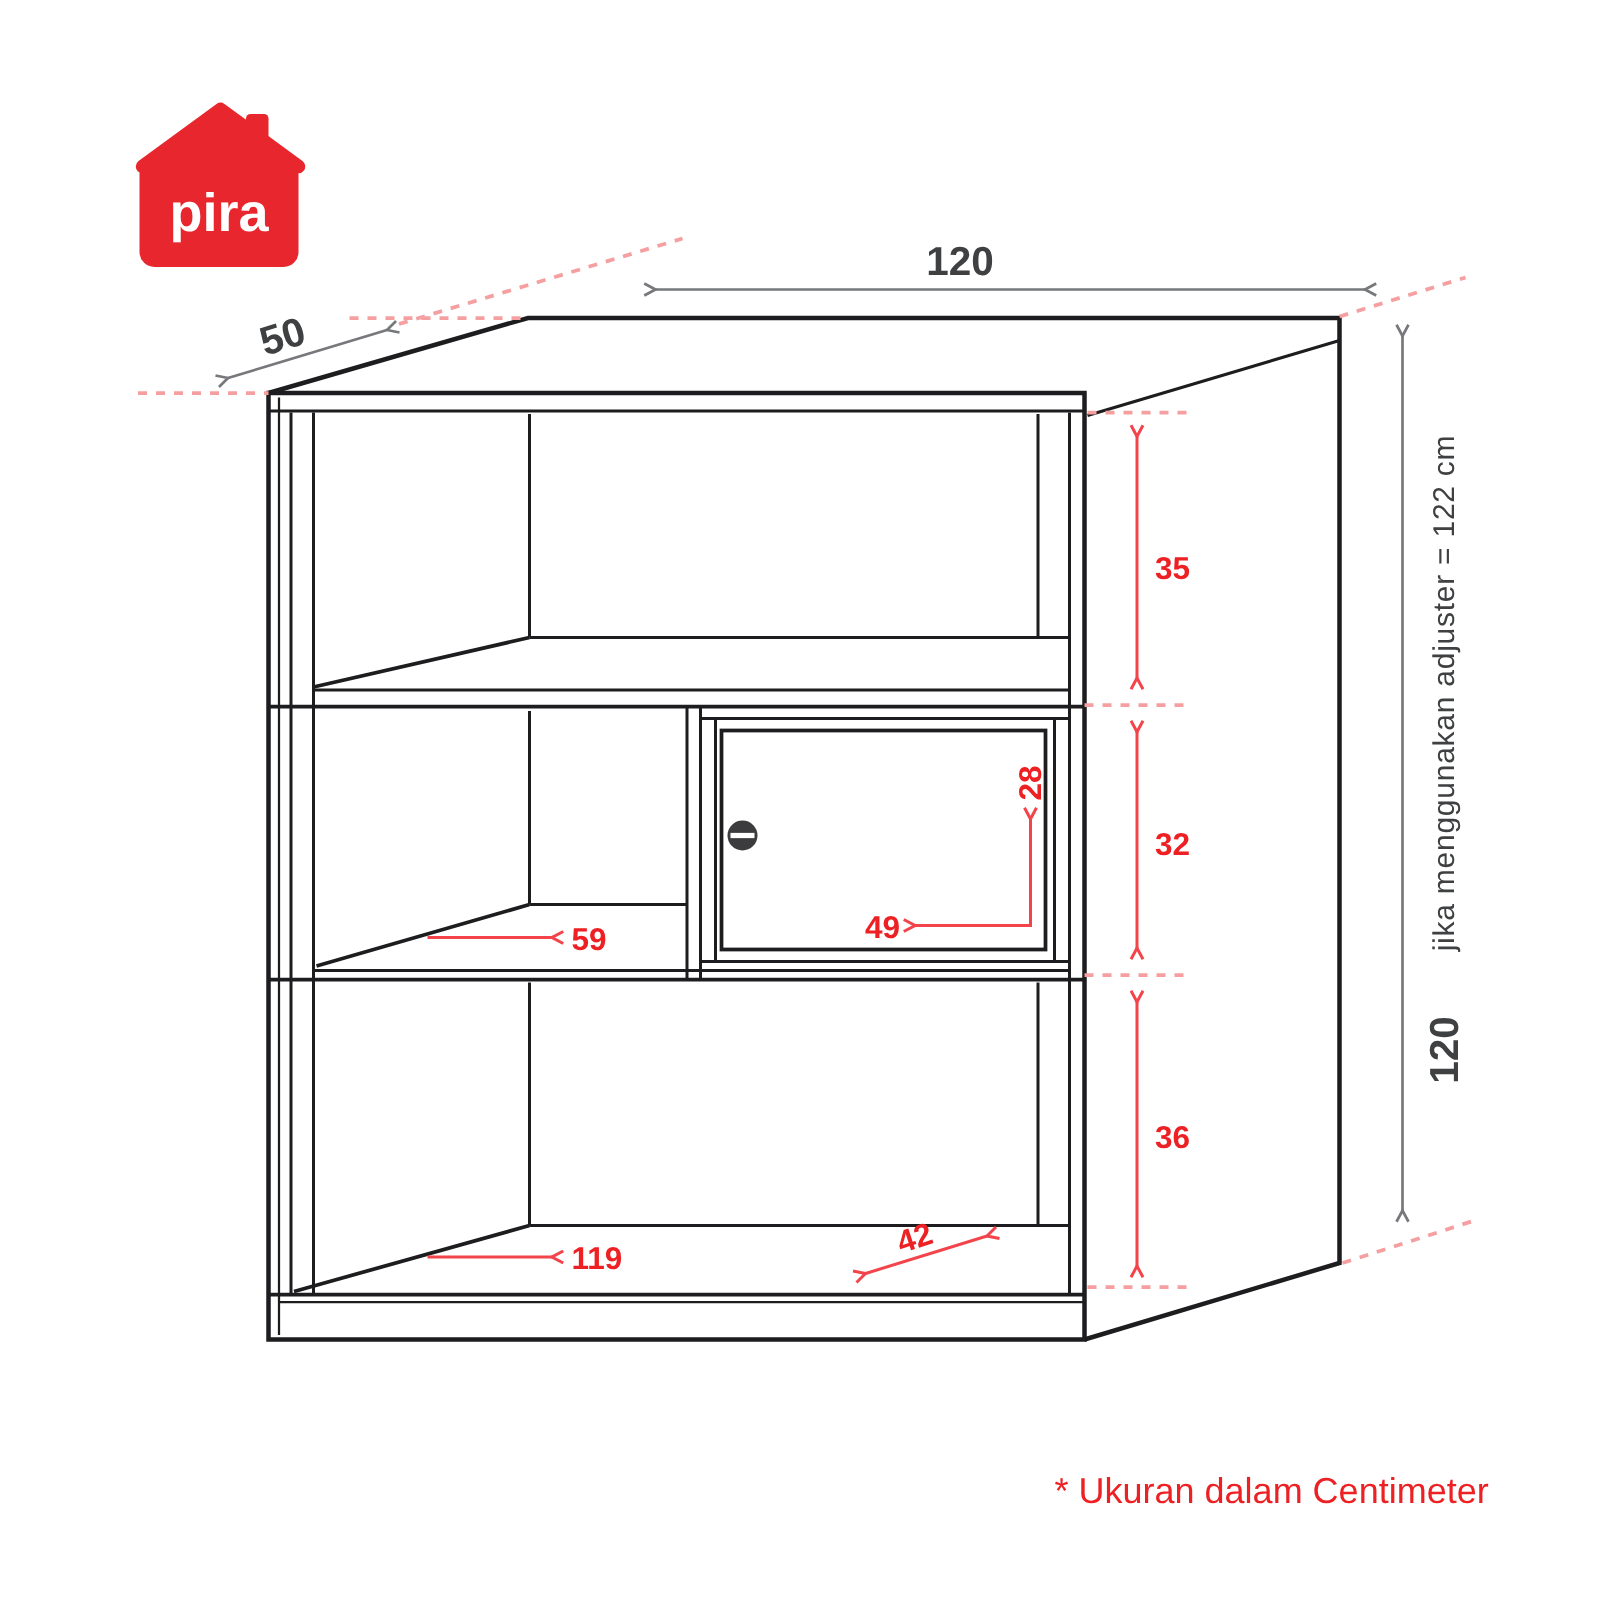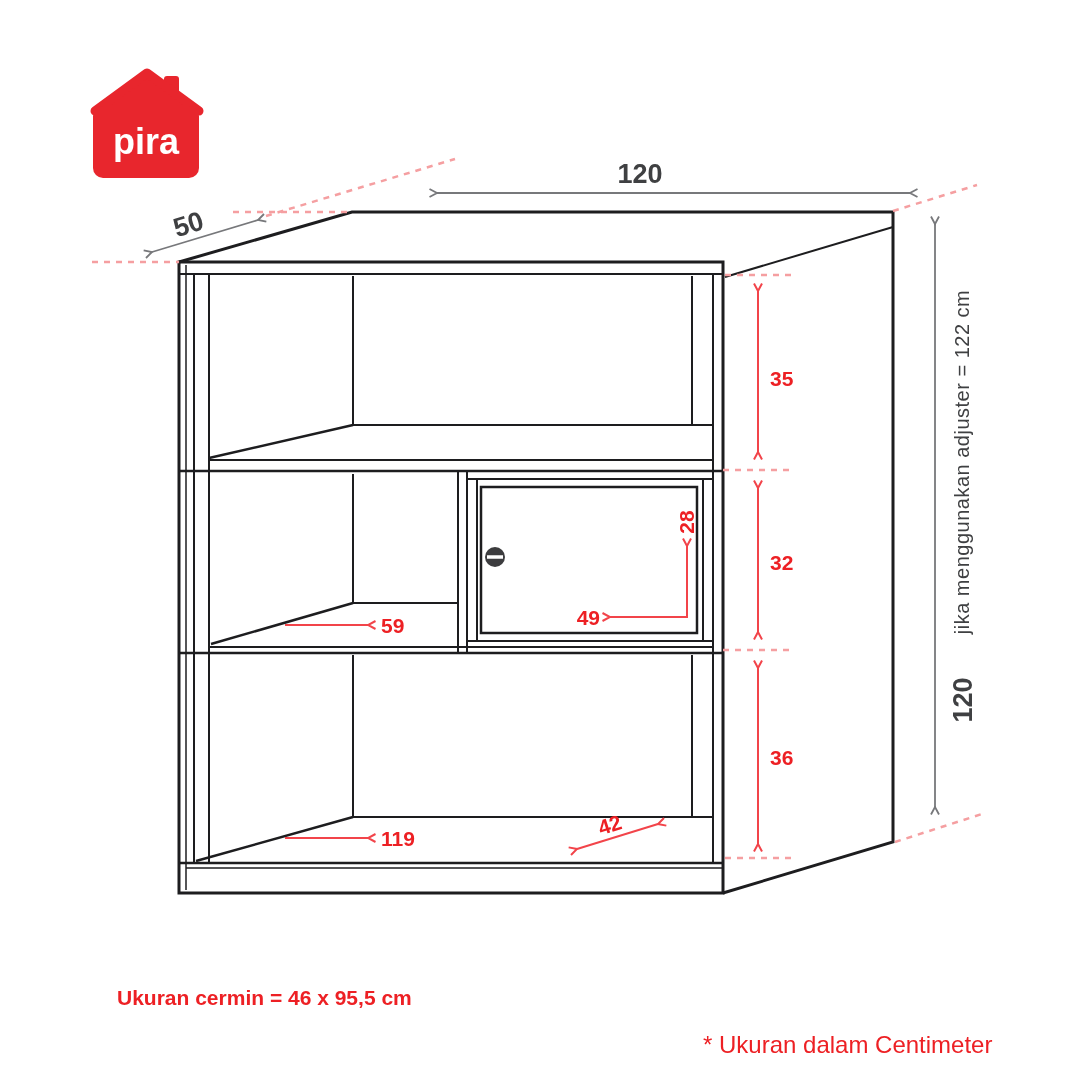--- a/index.html
+++ b/index.html
@@ -17,21 +17,21 @@
 
   
   text{font-family:"Liberation Sans",sans-serif;}
   .gnum{font-size:27px;font-weight:bold;fill:#3f4042;}
   .rnum{font-size:21px;font-weight:bold;fill:#ed2024;}
   .adj{font-size:20px;font-weight:500;fill:#3f4042;letter-spacing:.5px;}
   .logo-txt{font-size:36px;font-weight:bold;fill:#ffffff;}
 
   .cap{position:absolute;white-space:nowrap;}
   .cap-left{left:117px;top:986px;font-size:21px;font-weight:bold;color:#ed2024;}
-  .cap-right{left:703px;top:1031px;font-size:24px;font-weight:normal;color:#ed2024;}
+  .cap-right{left:703px;top:981px;font-size:24px;font-weight:normal;color:#ed2024;}
 </style>
 </head>
 <body>
 
 <div class="canvas">
 
 <svg width="1081" height="1080" viewBox="0 0 1081 1080">
 
   <defs>
     <marker id="aG" markerWidth="14" markerHeight="14" refX="1.5" refY="5" orient="auto-start-reverse" markerUnits="userSpaceOnUse">
@@ -162,16 +162,15 @@
     <text class="rnum" x="381" y="846">119</text>
   </g>
 
   <g>
     <path class="rline" d="M577,849 L658,824" marker-start="url(#aR)" marker-end="url(#aR)"></path>
     <text class="rnum" text-anchor="middle" transform="translate(612,832) rotate(-18)">42</text>
   </g>
 
 </svg>
 
-<div class="cap cap-left">Ukuran cermin = 46 x 95,5 cm</div>
 <div class="cap cap-right">* Ukuran dalam Centimeter</div>
 
 </div>
 
 </body></html>

